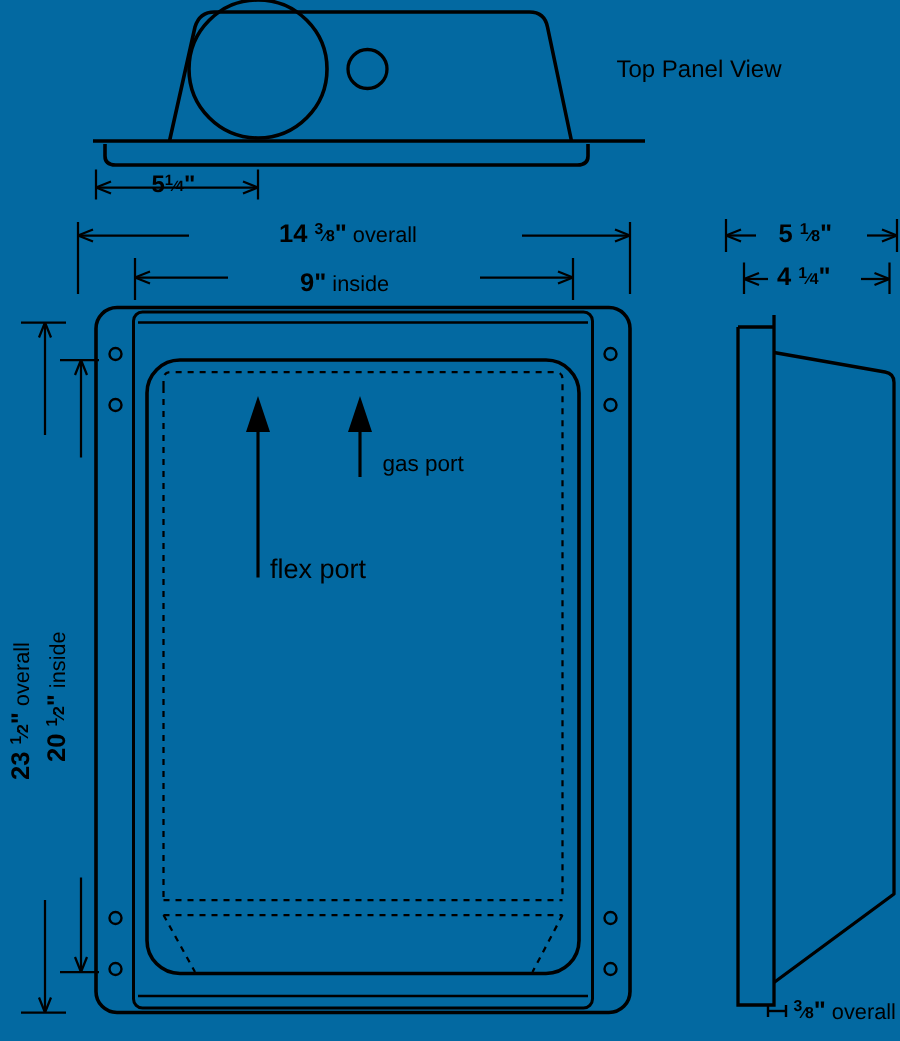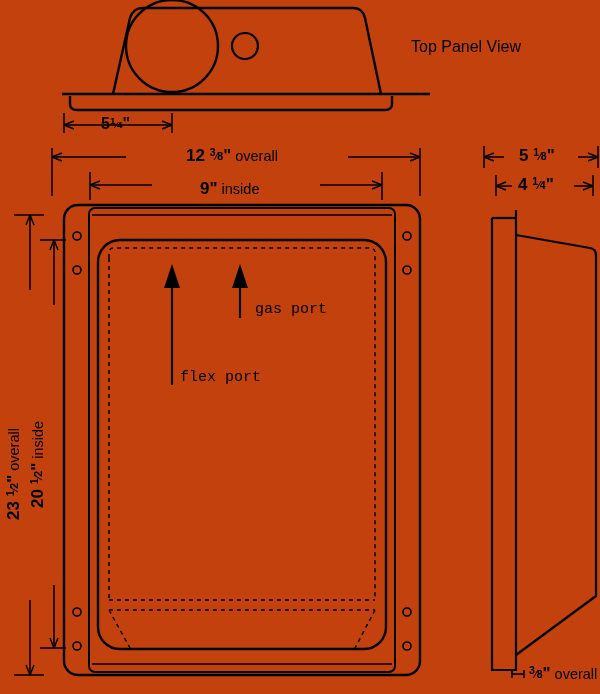--- a/index.html
+++ b/index.html
@@ -9,32 +9,32 @@
   }
   body {
     font-family: "Liberation Sans", sans-serif;
     color: #000000;
   }
   #drawing-root {
     position: relative;
     width: 600px;
     height: 694px;
     overflow: hidden;
-    background: #c2410c;
+    background: #0369a1;
   }
   svg.layer {
     position: absolute;
     left: 0;
     top: 0;
     width: 600px;
     height: 694px;
   }
   .lbl {
     position: absolute;
-    font-family: Liberation Mono, monospace;
+    font-family: Liberation Sans, sans-serif;
     font-size: 15px;
     color: #000;
     white-space: nowrap;
     line-height: 1;
   }
   .dim {
     position: absolute;
     font-family: "Liberation Sans", sans-serif;
     font-size: 16px;
     font-weight: bold;
@@ -206,21 +206,21 @@
 
   </svg>
 
   <div class="vtitle" style="left:411px; top:39px; font-weight:normal; font-size:16px;">Top Panel View</div>
 
   <div class="dim" style="left:101px; top:116px;">
     <span>5</span><span class="frac"><sup>1</sup>⁄<sub>4</sub></span><span>"</span>
   </div>
 
   <div class="dim" style="left:186px; top:147px; font-size:17px;">
-    <span>12</span> <span class="frac"><sup>3</sup>⁄<sub>8</sub></span><span>"</span><span class="suffix"> overall</span>
+    <span>14</span> <span class="frac"><sup>3</sup>⁄<sub>8</sub></span><span>"</span><span class="suffix"> overall</span>
   </div>
 
   <div class="dim" style="left:200px; top:180px; font-size:17px;">
     <span>9</span><span>"</span><span class="suffix"> inside</span>
   </div>
 
   <div class="dim" style="left:519px; top:147px; font-size:17px;">
     <span>5</span> <span class="frac"><sup>1</sup>⁄<sub>8</sub></span><span>"</span>
   </div>
 
@@ -234,15 +234,15 @@
 
   <div class="dim rot" style="left:29px; top:508px; font-size:17px;">
     <span>20</span> <span class="frac"><sup>1</sup>⁄<sub>2</sub></span><span>"</span><span class="suffix"> inside</span>
   </div>
 
   <div class="dim" style="left:529px; top:665px; font-size:17px;">
     <span class="frac"><sup>3</sup>⁄<sub>8</sub></span><span>"</span><span class="suffix"> overall</span>
   </div>
 
   <div class="lbl" style="left:255px; top:302px; font-size:15px;">gas port</div>
-  <div class="lbl" style="left:180px; top:370px; font-size:15px;">flex port</div>
+  <div class="lbl" style="left:180px; top:370px; font-size:18px;">flex port</div>
 
 </div>
 
 </body></html>

